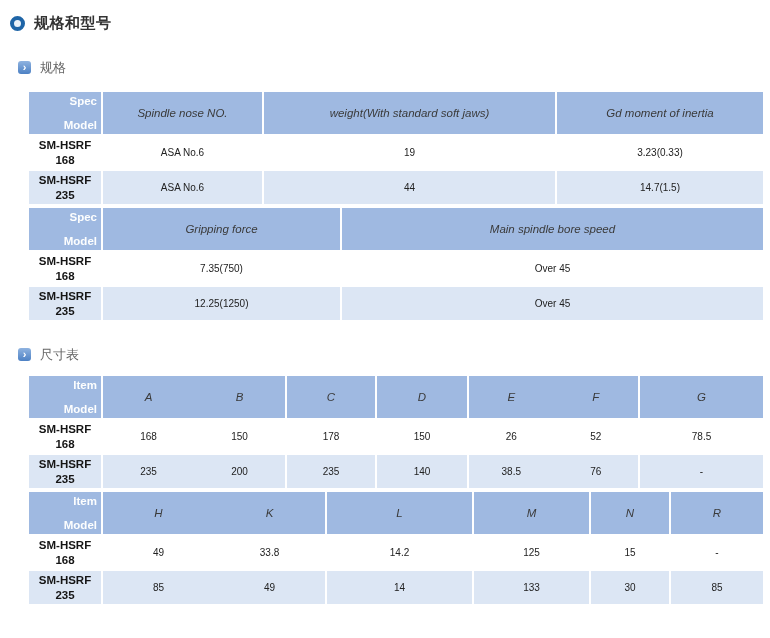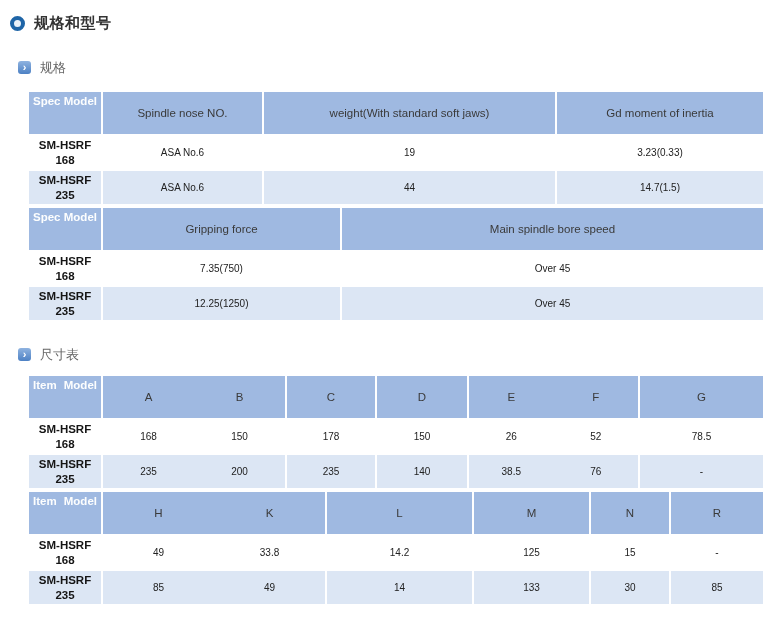--- a/index.html
+++ b/index.html
@@ -16,26 +16,26 @@
   .section-row.first{margin-top:26px;margin-bottom:15px;}
   .section-row.second{margin-top:25px;margin-bottom:12px;}
   .sq-icon{display:inline-block;width:13px;height:13px;border-radius:3px;
            background:linear-gradient(180deg,#8fb3e0 0%,#4d81c4 100%);
            color:#fff;font-size:11px;line-height:12px;font-weight:bold;text-align:center;}
   .section-label{font-size:13px;color:#666;}
 
   
   table{border-collapse:collapse;table-layout:fixed;width:736px;margin-left:27px;}
   th,td{border:2px solid #fff;padding:0;text-align:center;vertical-align:middle;overflow:hidden;}
-  th.hcell{background:#9fb9e1;color:#3a3a3a;font-weight:normal;font-size:11.5px;height:42px;}
+  th.hcell{background:#9fb9e1;color:#3a3a3a;font-weight:normal;font-size:11.5px;height:42px;font-style:italic;}
   th.corner{background:#9fb9e1;height:42px;}
-  .corner-in{display:flex;flex-direction:row;justify-content:space-between;height:36px;padding:2px 4px;
+  .corner-in{display:flex;flex-direction:column;justify-content:space-between;height:36px;padding:2px 4px;
              color:#fdfefe;font-weight:bold;font-size:11.5px;}
   .c-top{text-align:right;}
-  .c-bot{text-align:left;}
+  .c-bot{text-align:right;}
   td.model{background:#fff;font-weight:bold;color:#151515;font-size:11.5px;line-height:15px;height:33px;}
   td.val{background:#fff;font-size:10px;color:#222;height:33px;}
   tr.alt td{background:#dce6f4;}
   .pair{display:flex;width:100%;}
   .pair span{flex:1;text-align:center;}
 </style>
 </head>
 <body>
 
 <div class="page">

